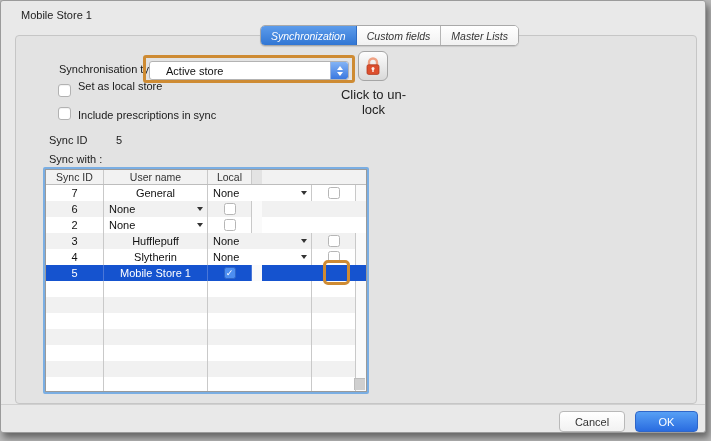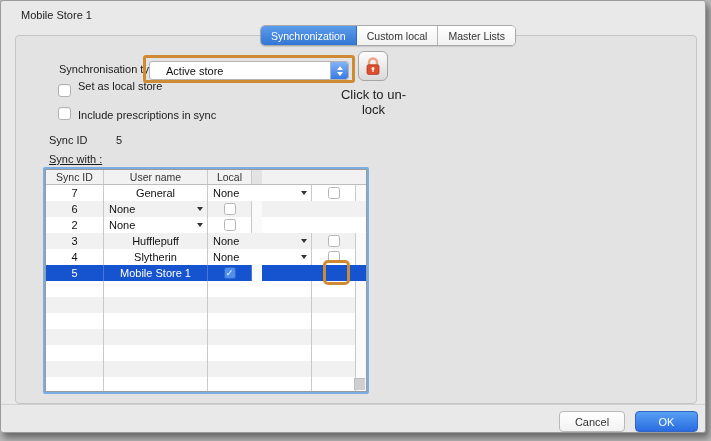--- a/index.html
+++ b/index.html
@@ -25,21 +25,21 @@
   }
   
   .tabbar{
     position:absolute;left:259px;top:24px;height:19px;display:flex;z-index:5;
     border:1px solid #a9a9a9;border-radius:5px;overflow:hidden;background:#fdfdfd;
     box-shadow:0 1px 1px rgba(0,0,0,0.12);
   }
   .tab{
     font-size:10.5px;color:#333;padding:0 10px;display:flex;align-items:center;
     border-right:1px solid #b5b5b5;background:linear-gradient(#ffffff,#f1f1f1);
-    cursor:default;white-space:nowrap;
+    cursor:default;white-space:nowrap;font-style:italic;
   }
   .tab:last-child{border-right:none;}
   .tab.selected{
     background:linear-gradient(#5d9ceb,#3176d4);color:#fff;border-right-color:#2f6bc2;
   }
   
   .lbl{position:absolute;font-size:11px;color:#1a1a1a;white-space:nowrap;}
   .hl-box{
     position:absolute;left:142px;top:54px;width:212px;height:28px;
     border:3px solid #ce8b33;border-radius:3px;box-sizing:border-box;
@@ -143,21 +143,21 @@
 <body>
 
 <div class="window">
 
   <div class="win-title">Mobile Store 1</div>
 
   <div class="panel"></div>
 
   <div class="tabbar">
     <div class="tab selected">Synchronization</div>
-    <div class="tab">Custom local</div>
+    <div class="tab">Custom fields</div>
     <div class="tab">Master Lists</div>
   </div>
 
   <div class="lbl" style="left:58px;top:62px;">Synchronisation type :</div>
 
   <div class="hl-box">
     <div class="popup">
       <span class="popup-text">Active store</span>
       <span class="stepper">
         <span class="arr up"></span>
@@ -179,21 +179,21 @@
   <div class="lock-caption">Click to un-lock</div>
 
   <div class="cb" style="left:57px;top:83px;"></div>
   <div class="lbl" style="left:77px;top:79px;">Set as local store</div>
 
   <div class="cb" style="left:57px;top:106px;"></div>
   <div class="lbl" style="left:77px;top:108px;">Include prescriptions in sync</div>
 
   <div class="lbl" style="left:48px;top:133px;">Sync ID</div>
   <div class="lbl" style="left:115px;top:133px;">5</div>
-  <div class="lbl" style="left:48px;top:152px;text-decoration:underline;">Sync with :</div>
+  <div class="lbl" style="left:48px;top:152px;">Sync with :</div>
 
   <div class="grid-wrap">
     <div class="grid-inner">
       <div class="g-header">
         <div class="hcell c-id">Sync ID</div>
         <div class="hcell c-user">User name</div>
         <div class="hcell c-local">Local</div>
         <div class="hcell c-scroll"></div>
       </div>
       <div>

